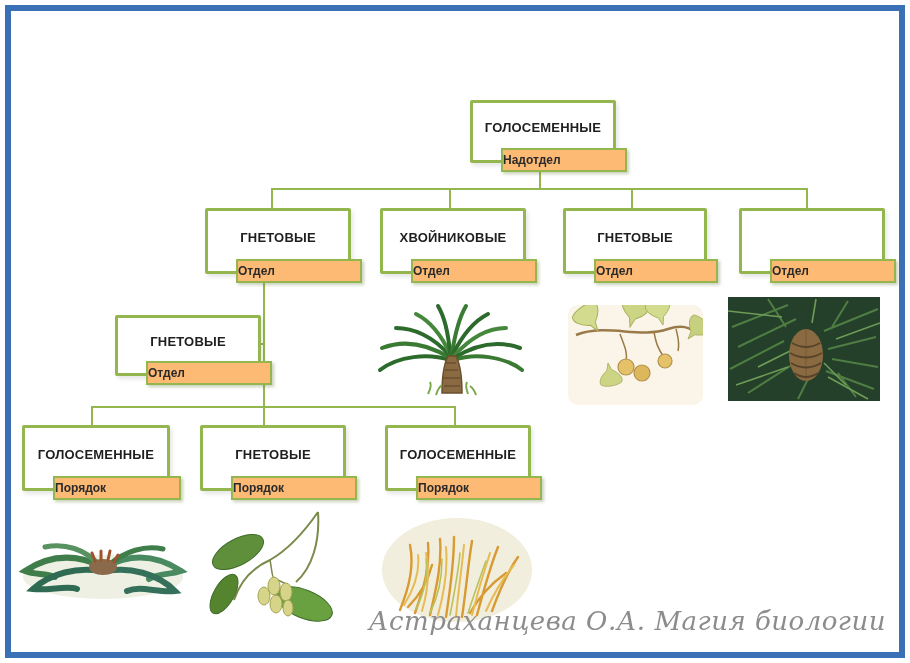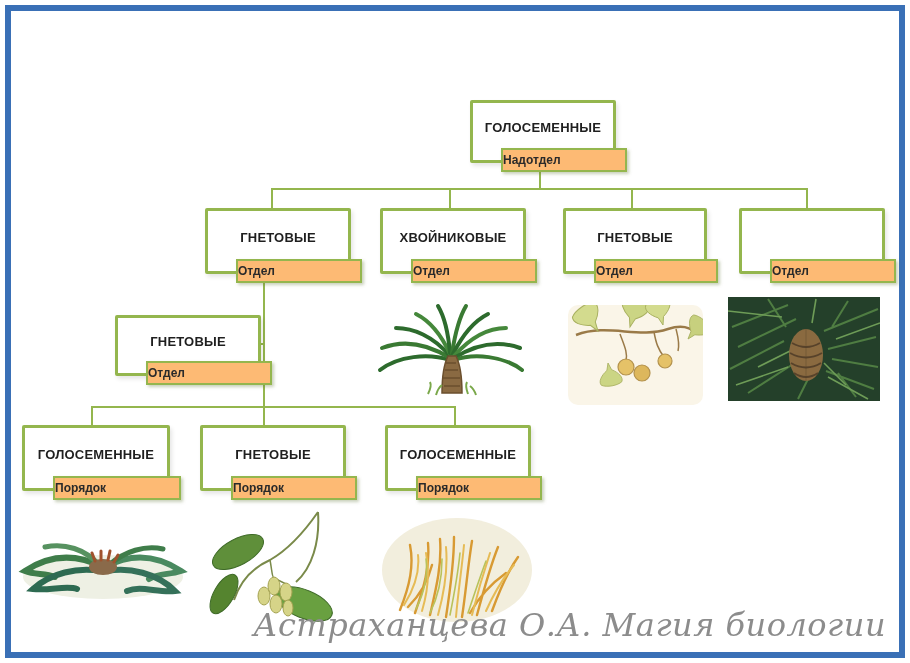--- a/index.html
+++ b/index.html
@@ -25,21 +25,21 @@
     background:#fdba74;border:2px solid #94b64e;
     font-size:12px;font-weight:bold;color:#2a2a2a;text-align:left;line-height:20px;
     box-shadow:2px 2px 3px rgba(100,120,60,0.35);
   }
   .line{position:absolute;background:#94b64e;}
   .img{position:absolute;}
   .img svg{display:block;width:100%;height:100%;}
   .credit{
     position:absolute;right:24px;top:606px;
     font-family:"DejaVu Serif",serif;font-style:italic;
-    font-size:32px;color:#8c8c8c;letter-spacing:.5px;white-space:nowrap;
+    font-size:26px;color:#8c8c8c;letter-spacing:.5px;white-space:nowrap;
   }
 </style>
 </head>
 <body>
 
 <div class="slide">
   <div class="frame"></div>
 
   <div class="line" style="left:539px;top:168px;width:2px;height:21px"></div>
   <div class="line" style="left:271px;top:188px;width:537px;height:2px"></div>

